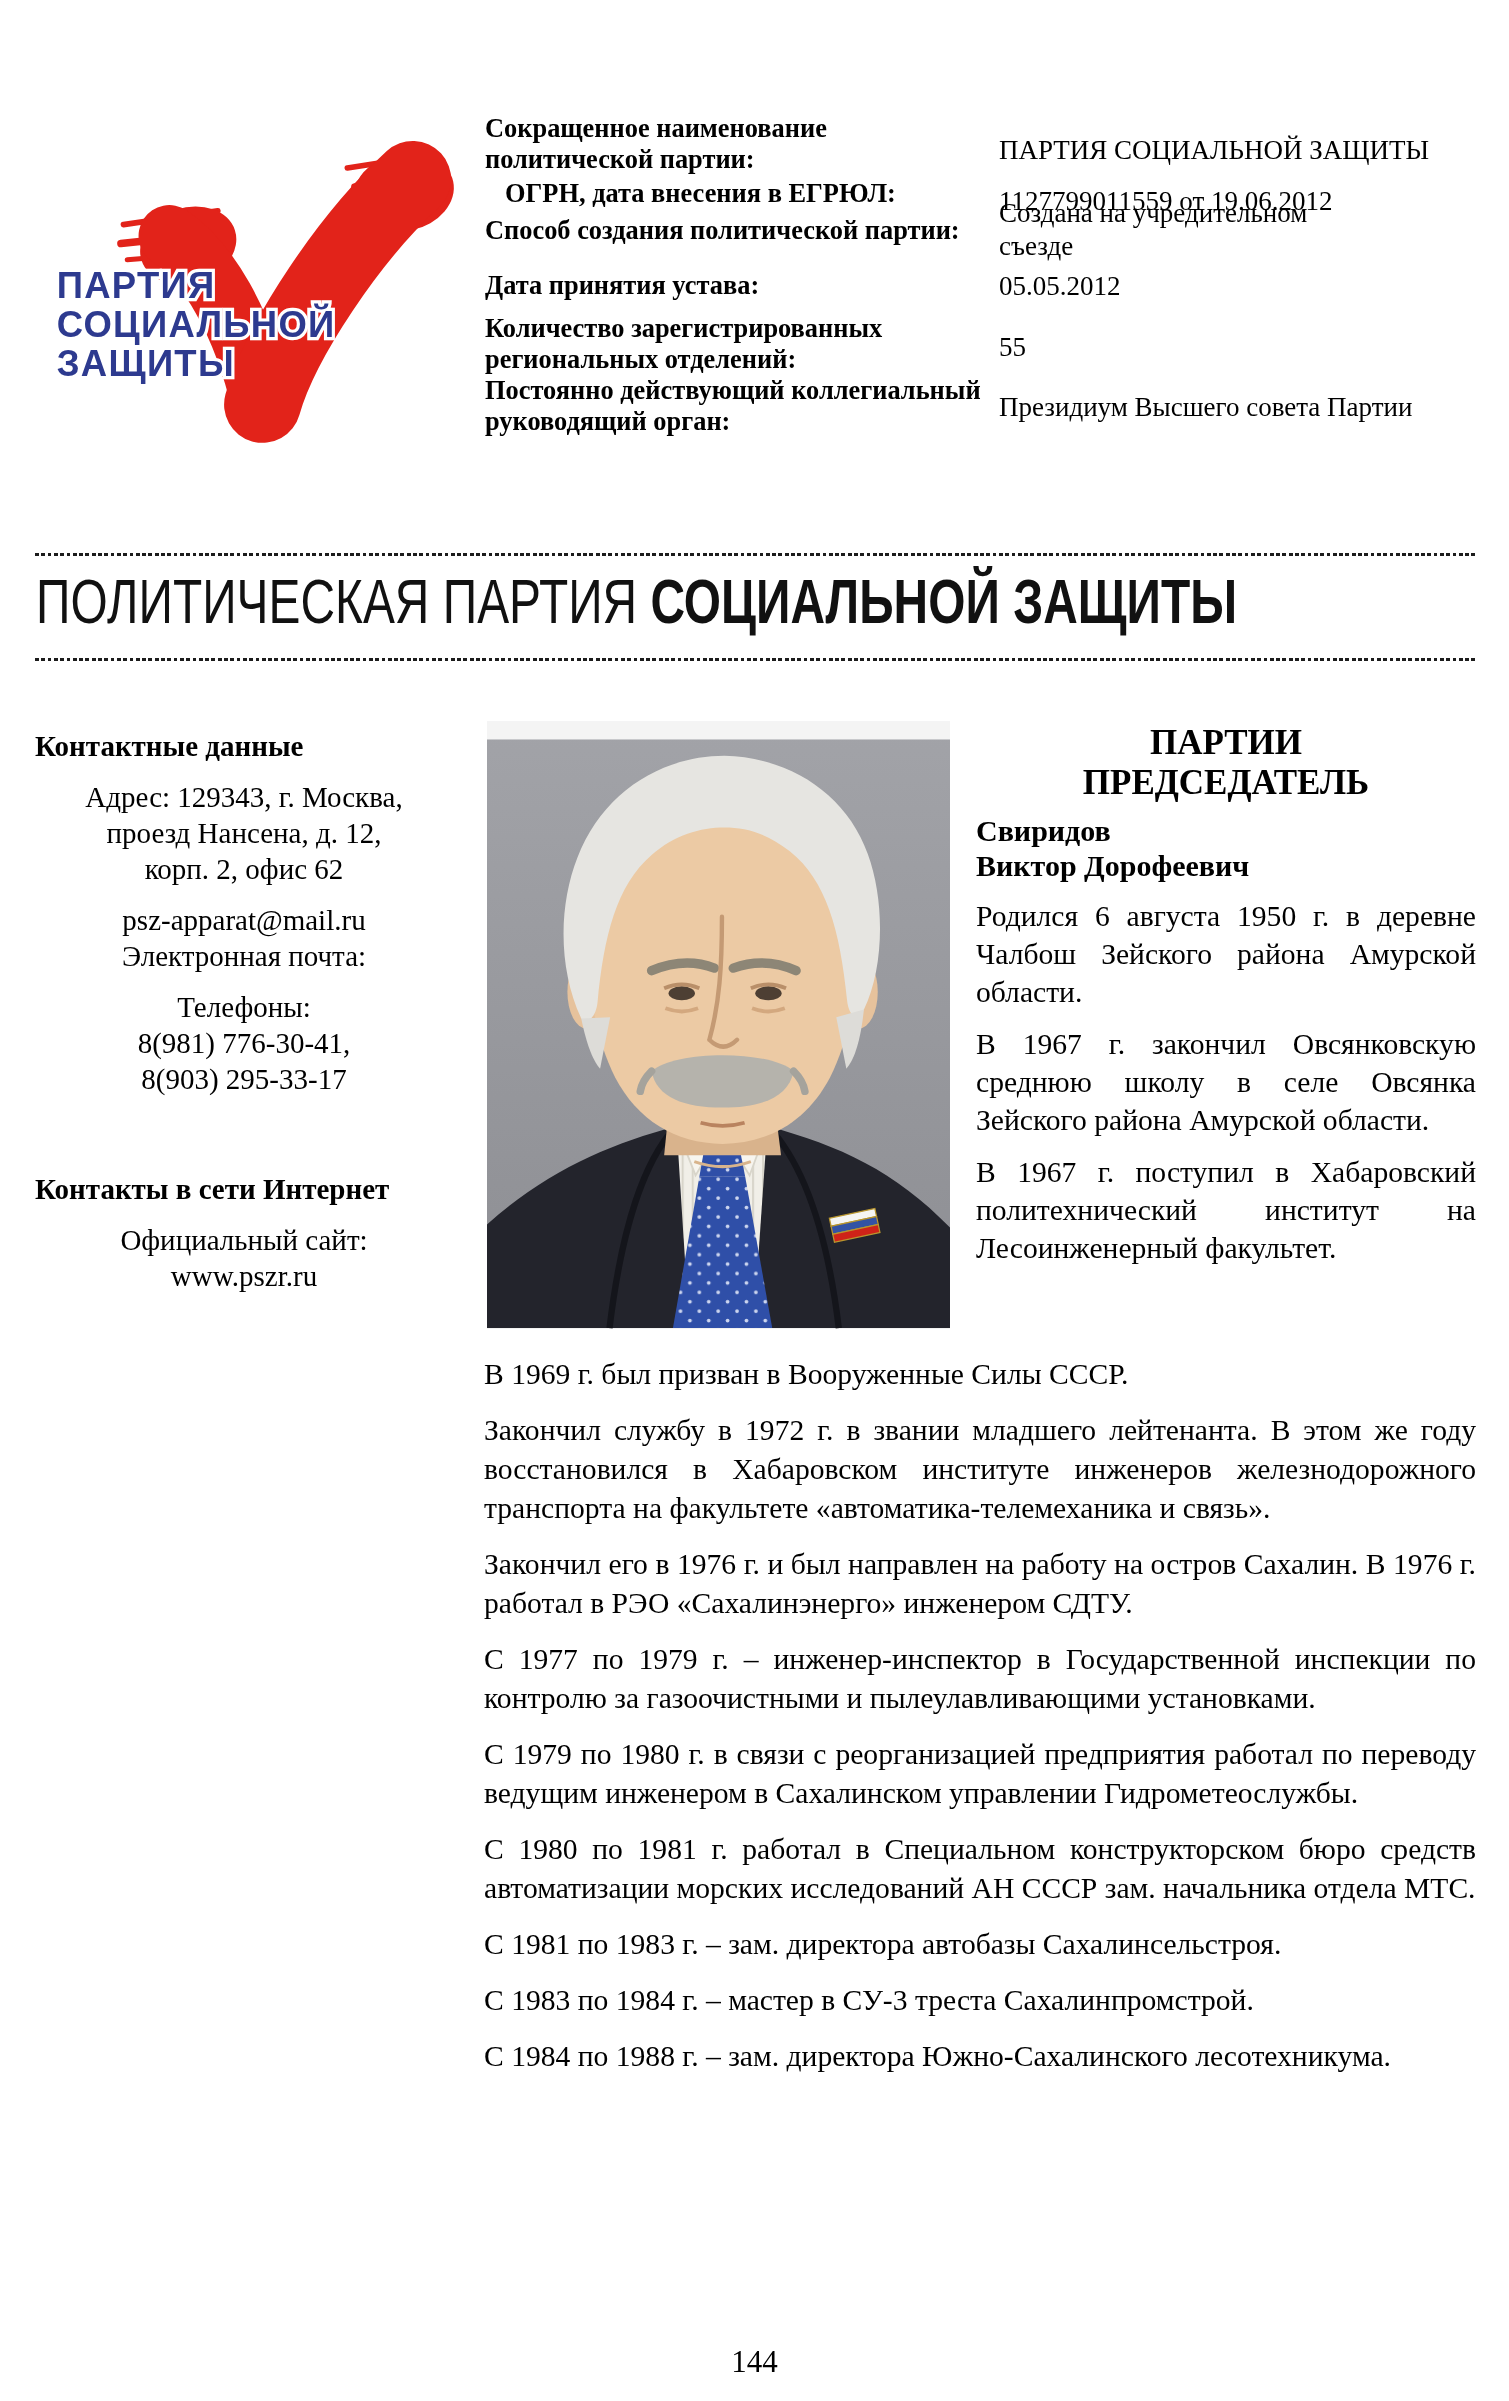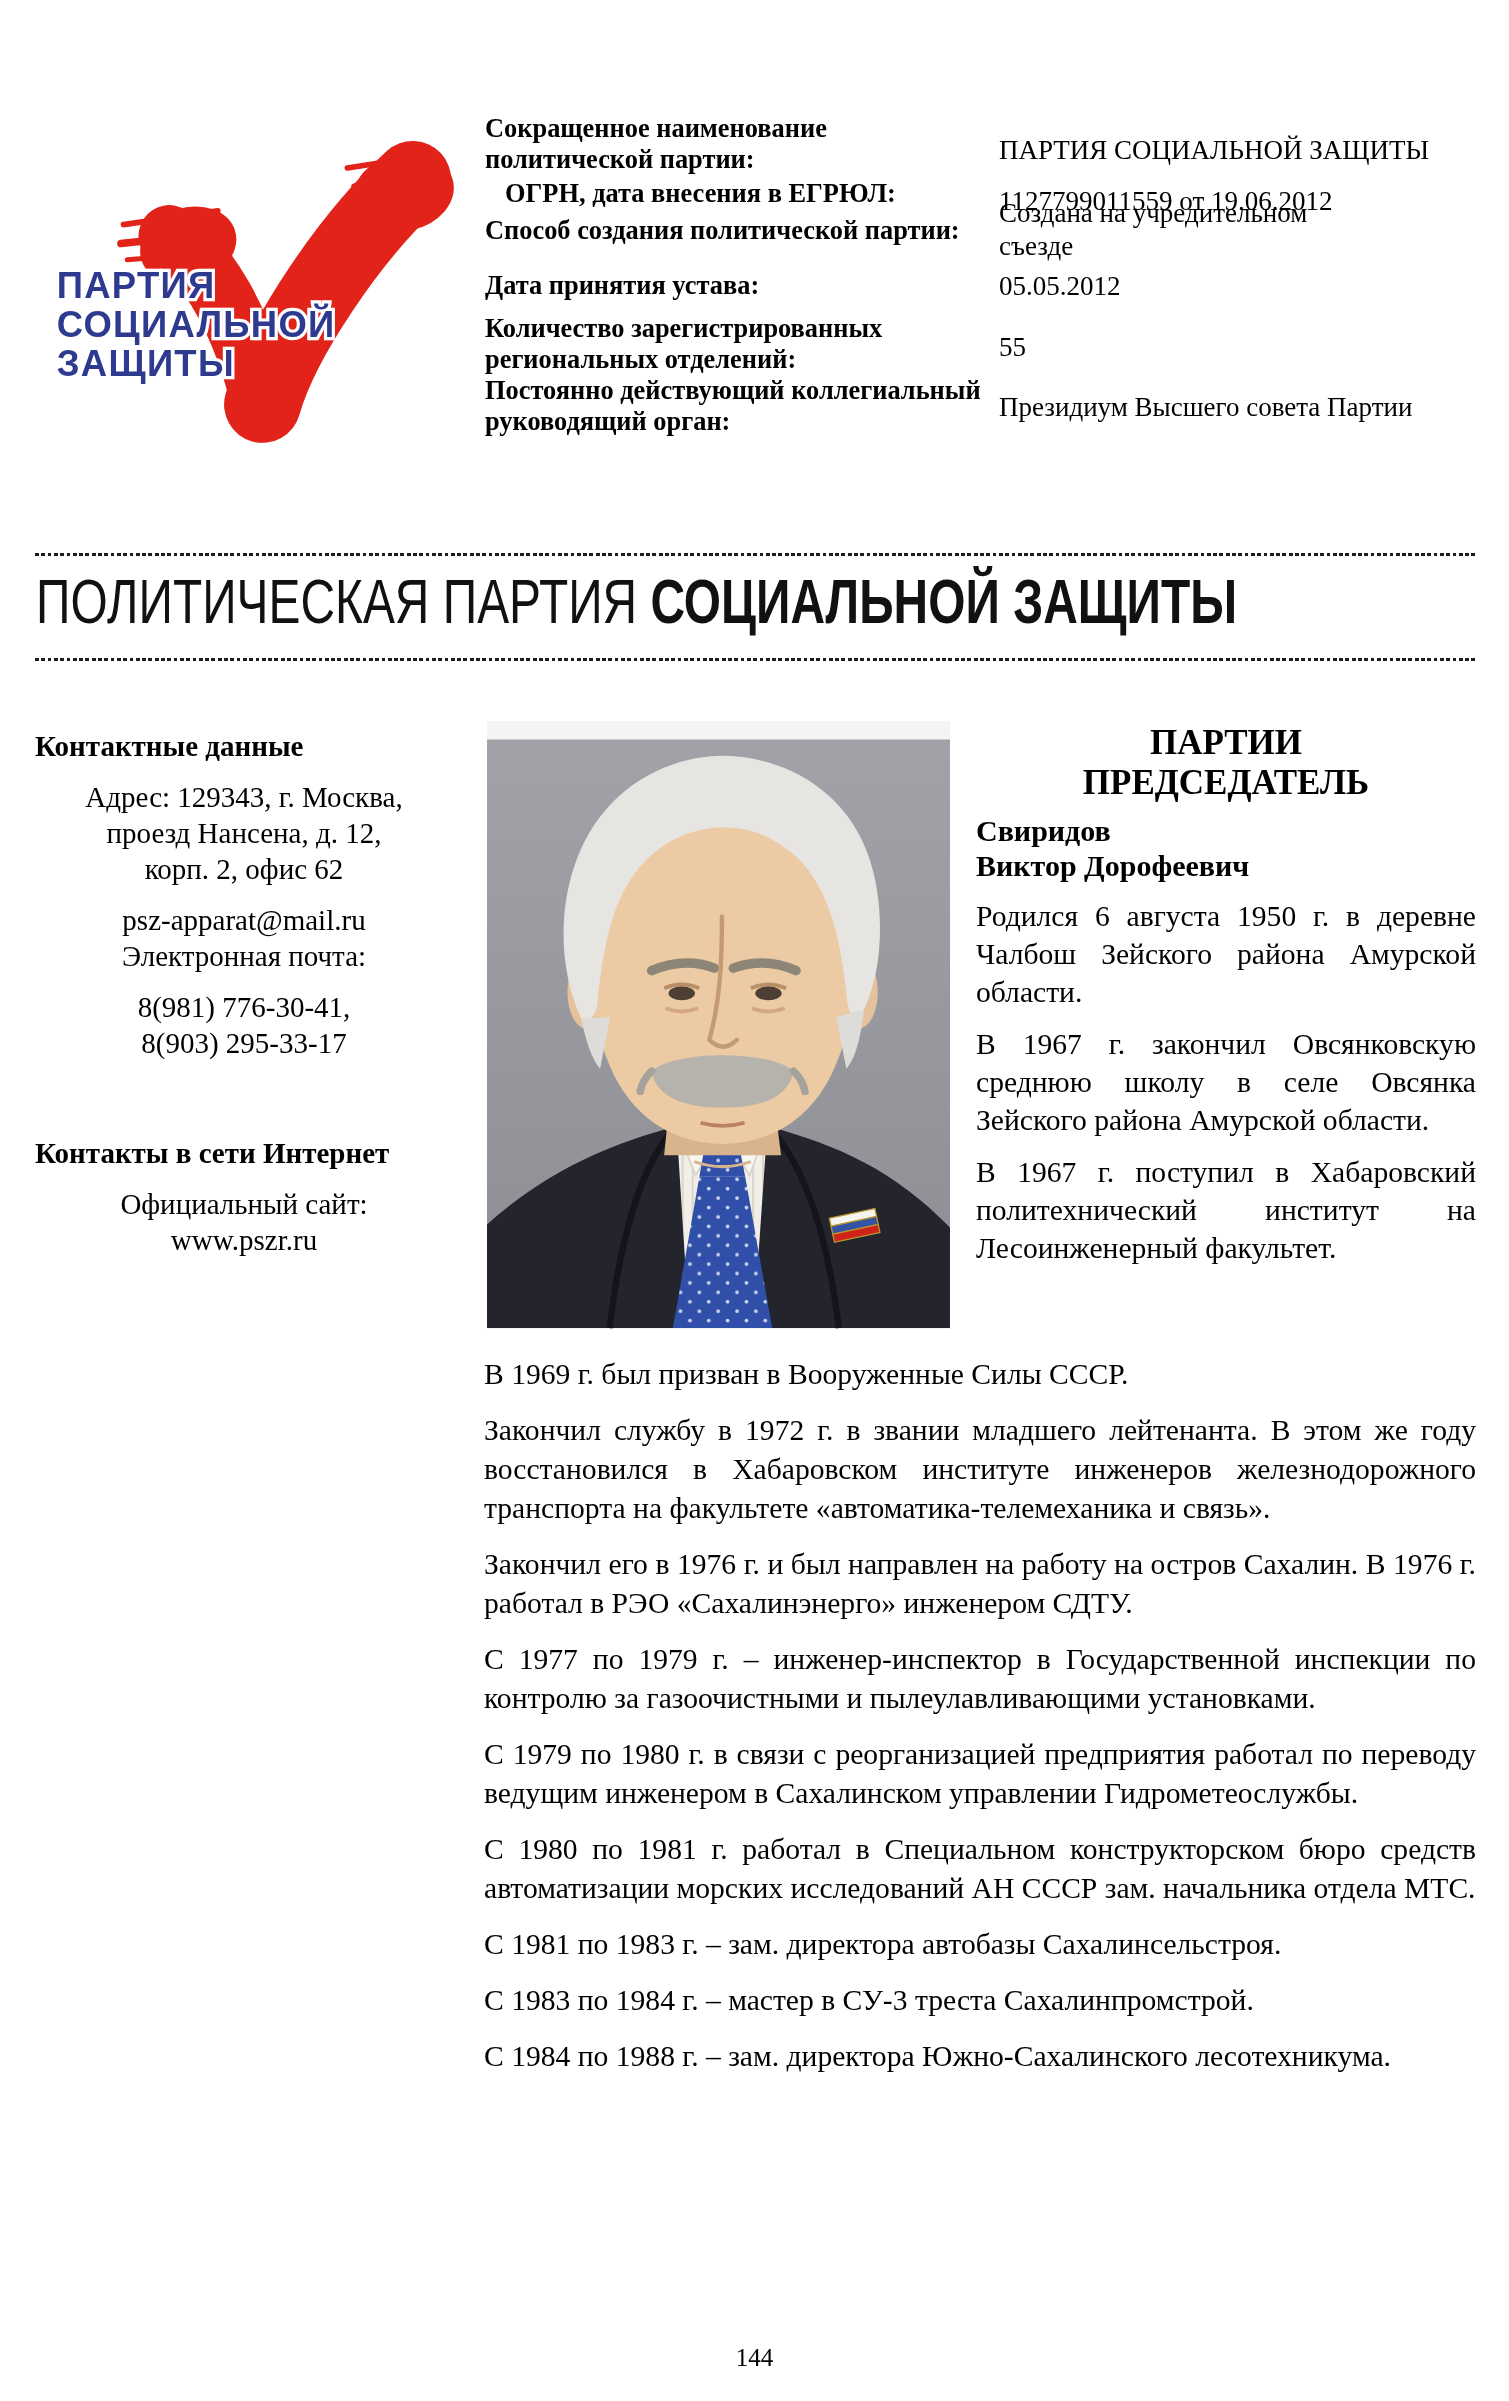--- a/index.html
+++ b/index.html
@@ -56,21 +56,21 @@
   #chair{left:976px;top:723px;width:500px;}
   #chair .title{font-weight:bold;font-size:35px;line-height:40px;text-align:center;}
   #chair .name{font-weight:bold;font-size:30px;line-height:35px;text-align:left;margin-top:10px;}
   #chair p{margin:14px 0 0 0;font-size:29.6px;line-height:38px;text-align:justify;}
 
   
   #bio{left:484px;top:1355px;width:992px;}
   #bio p{margin:0 0 17px 0;font-size:29.6px;line-height:39px;text-align:justify;}
 
   
-  #pageno{left:0;top:2344px;width:1509px;text-align:center;font-size:25px;}
+  #pageno{left:0;top:2344px;width:1509px;text-align:center;font-size:31px;}
 </style>
 </head>
 <body>
 
 <div id="logo" class="abs">
   <svg viewBox="0 0 655 525" aria-hidden="true">
     <g class="red-s" stroke-linecap="round" fill="none">
       <path d="M112,152 L262,130" stroke-width="9"></path>
       <path d="M108,182 L258,166" stroke-width="12"></path>
       <path d="M118,208 L252,197" stroke-width="8"></path>
@@ -118,20 +118,21 @@
   <div class="block">
     <div>Адрес: 129343, г. Москва,</div>
     <div>проезд Нансена, д. 12,</div>
     <div>корп. 2, офис 62</div>
   </div>
   <div class="block">
     <div>psz-apparat@mail.ru</div>
     <div>Электронная почта:</div>
   </div>
   <div class="block">
+    <div>Телефоны:</div>
     <div>8(981) 776-30-41,</div>
     <div>8(903) 295-33-17</div>
   </div>
   <div class="internet">Контакты в сети Интернет</div>
   <div class="block">
     <div>Официальный сайт:</div>
     <div>www.pszr.ru</div>
   </div>
 </div>
 

